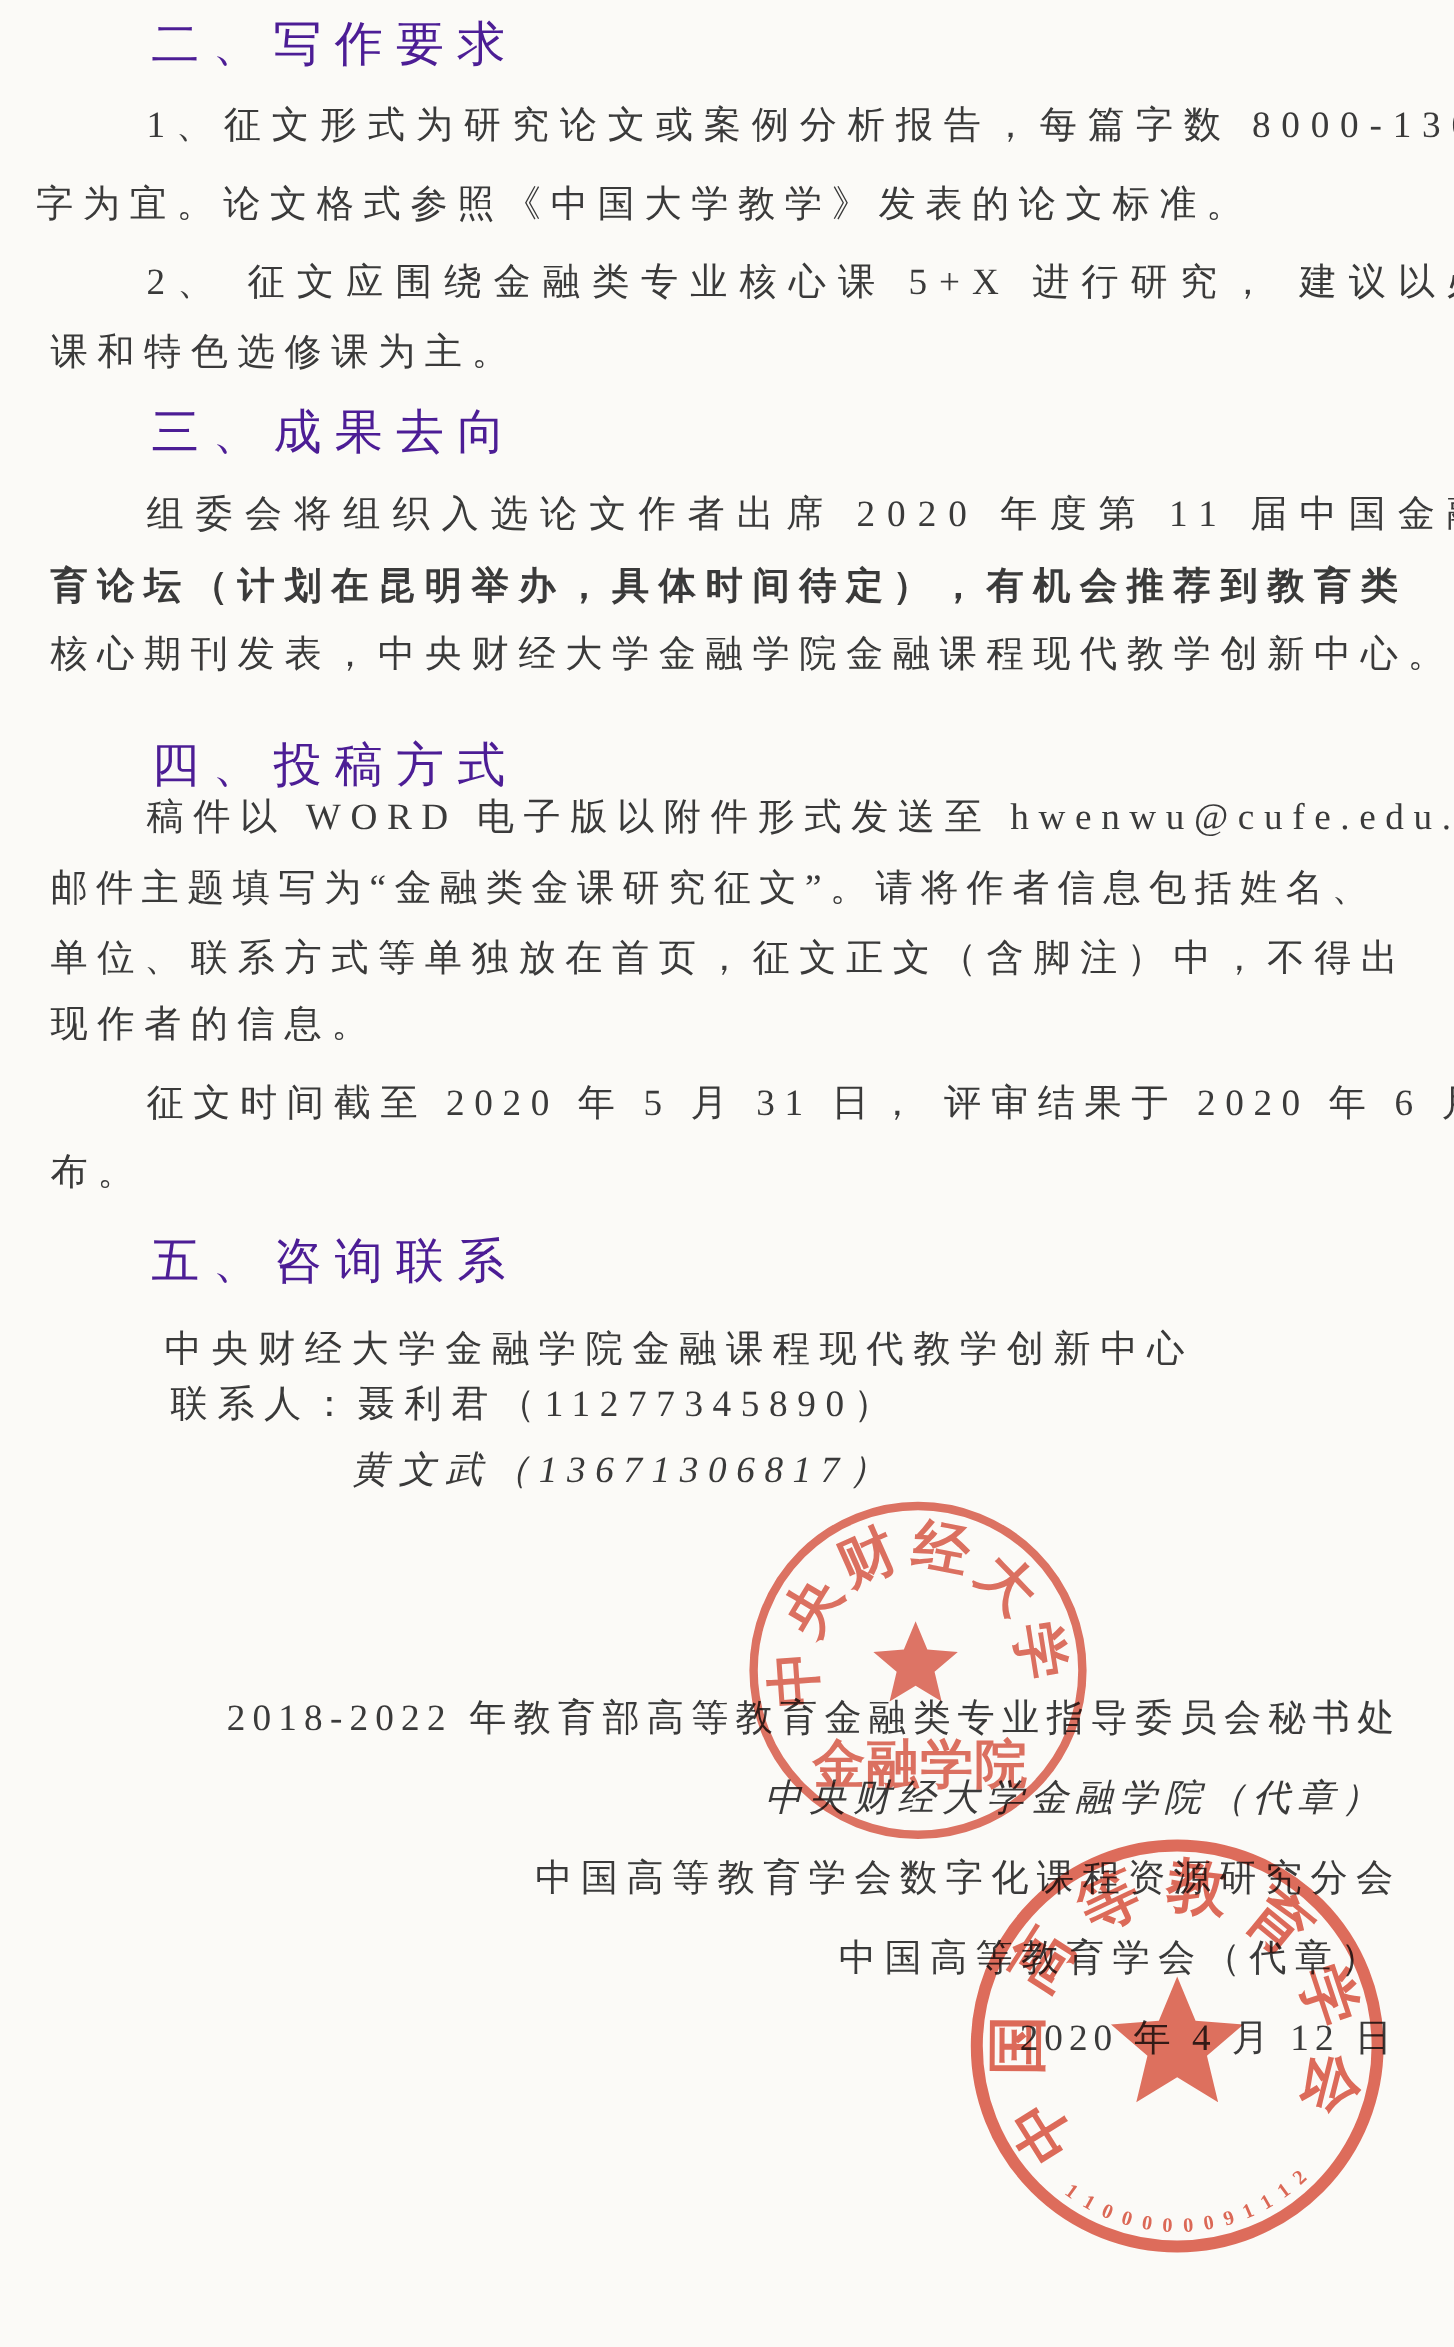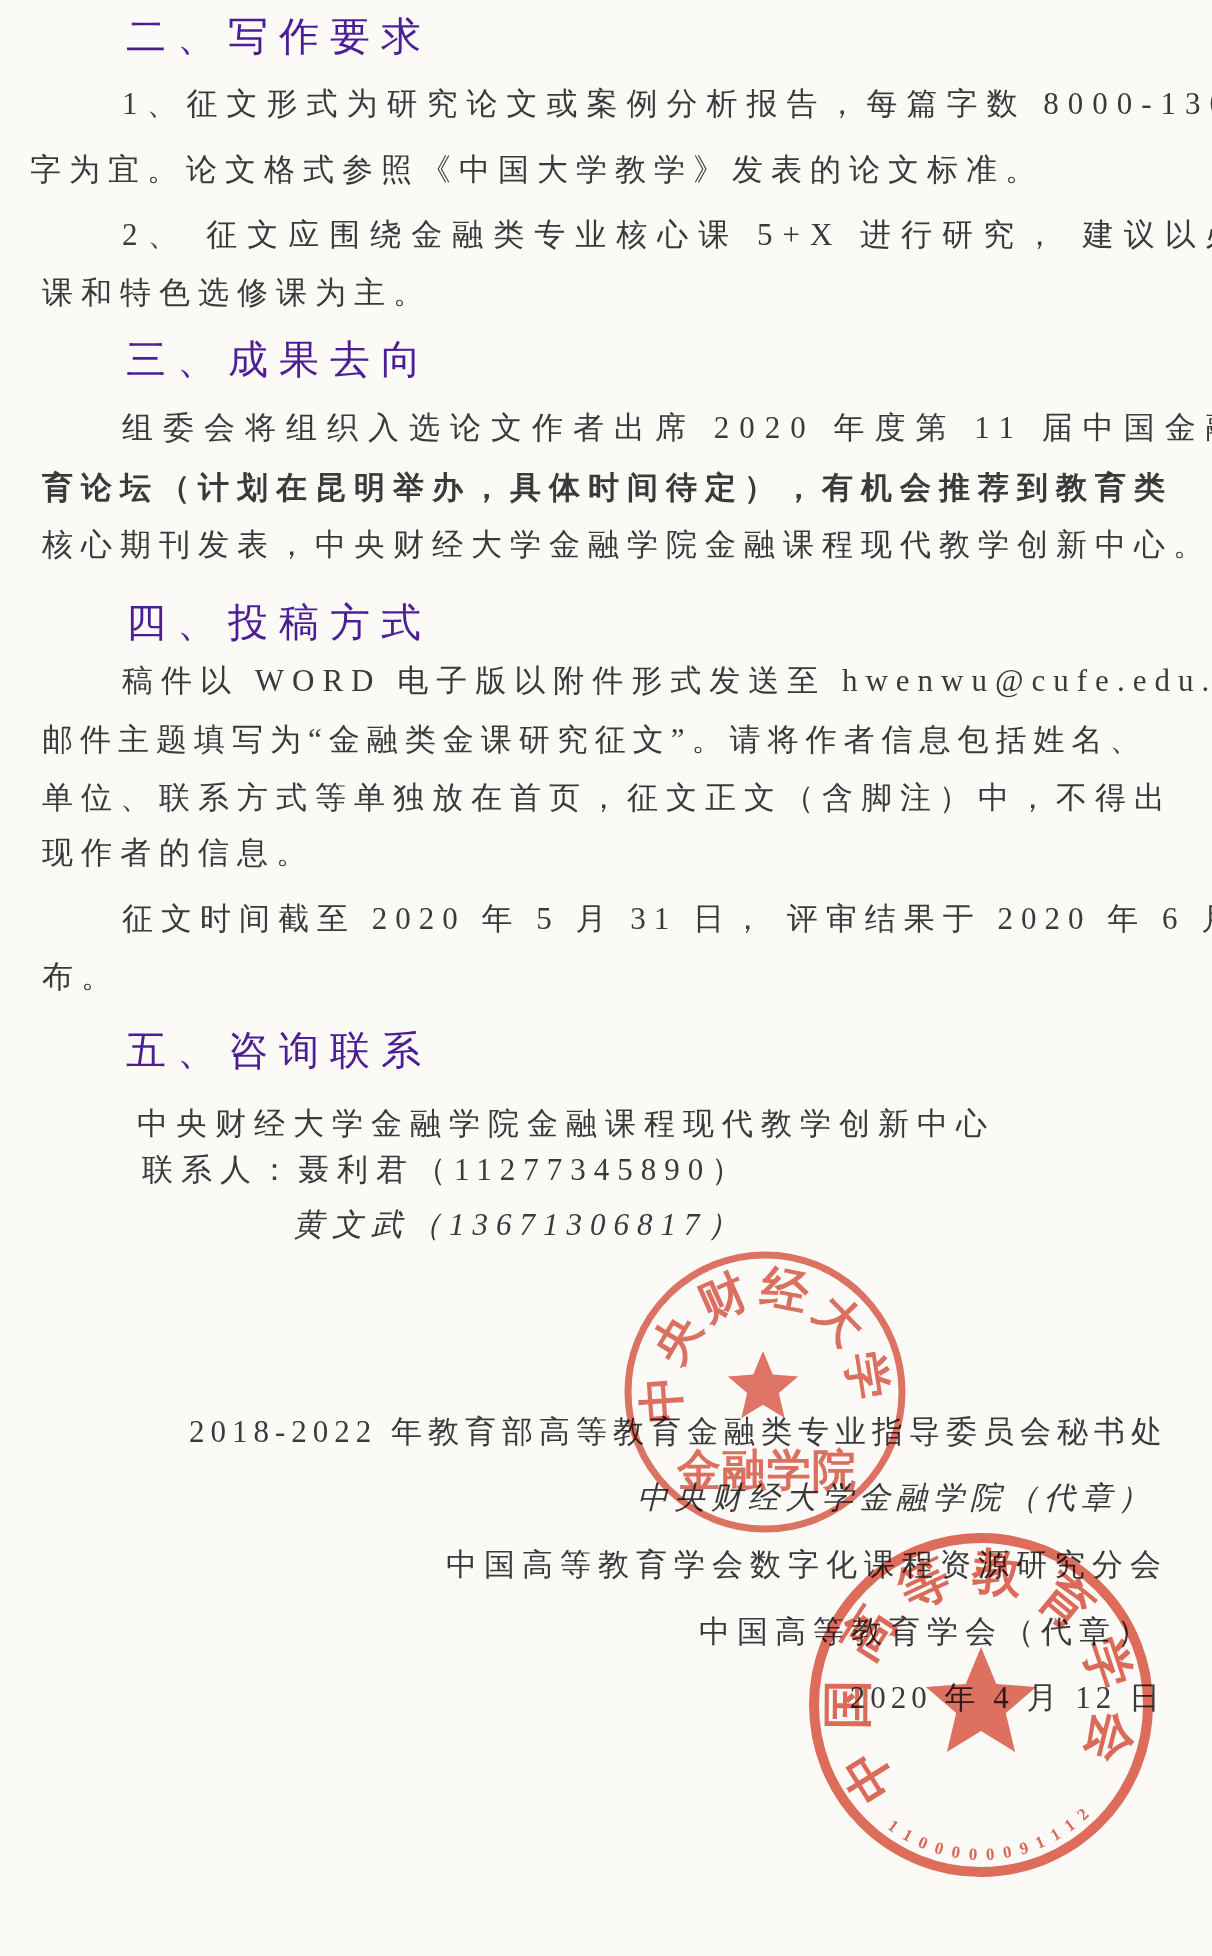--- a/index.html
+++ b/index.html
@@ -42,21 +42,21 @@
   <div id="text-layer">
       <div class="line heading" style="top: 8px; left: 126px; letter-spacing: 11px;">二、写作要求</div>
       <div class="line" style="top: 75px; left: 122px; letter-spacing: 9px;">1、征文形式为研究论文或案例分析报告，每篇字数 8000-13000</div>
       <div class="line" style="top: 141px; left: 30px; letter-spacing: 8px;">字为宜。论文格式参照《中国大学教学》发表的论文标准。</div>
       <div class="line" style="top: 206px; left: 122px; letter-spacing: 10px;">2、 征文应围绕金融类专业核心课 5+X 进行研究， 建议以必修</div>
       <div class="line" style="top: 264px; left: 42px; letter-spacing: 8px;">课和特色选修课为主。</div>
       <div class="line heading" style="top: 331px; left: 126px; letter-spacing: 11px;">三、成果去向</div>
       <div class="line" style="top: 399px; left: 122px; letter-spacing: 10px;">组委会将组织入选论文作者出席 2020 年度第 11 届中国金融教</div>
       <div class="line" style="top: 459px; left: 42px; letter-spacing: 8px; font-weight: bold;">育论坛（计划在昆明举办，具体时间待定），有机会推荐到教育类</div>
       <div class="line" style="top: 516px; left: 42px; letter-spacing: 8px;">核心期刊发表，中央财经大学金融学院金融课程现代教学创新中心。</div>
-      <div class="line heading" style="top: 594px; left: 126px; letter-spacing: 11px;">四、投稿方式</div>
+      <div class="line heading" style="top: 609px; left: 126px; letter-spacing: 11px;">四、投稿方式</div>
       <div class="line" style="top: 652px; left: 122px; letter-spacing: 8px;">稿件以 WORD 电子版以附件形式发送至 hwenwu@cufe.edu.cn。</div>
       <div class="line" style="top: 711px; left: 42px; letter-spacing: 7px;">邮件主题填写为“金融类金课研究征文”。请将作者信息包括姓名、</div>
       <div class="line" style="top: 769px; left: 42px; letter-spacing: 8px;">单位、联系方式等单独放在首页，征文正文（含脚注）中，不得出</div>
       <div class="line" style="top: 824px; left: 42px; letter-spacing: 8px;">现作者的信息。</div>
       <div class="line" style="top: 890px; left: 122px; letter-spacing: 8px;">征文时间截至 2020 年 5 月 31 日， 评审结果于 2020 年 6 月公</div>
       <div class="line" style="top: 948px; left: 42px; letter-spacing: 8px;">布。</div>
       <div class="line heading" style="top: 1022px; left: 126px; letter-spacing: 11px;">五、咨询联系</div>
       <div class="line" style="top: 1095px; left: 137px; letter-spacing: 8px;">中央财经大学金融学院金融课程现代教学创新中心</div>
       <div class="line" style="top: 1141px; left: 142px; letter-spacing: 8px;">联系人：聂利君（11277345890）</div>
       <div class="line" style="top: 1196px; left: 293px; letter-spacing: 8px; font-style: italic;">黄文武（13671306817）</div>

